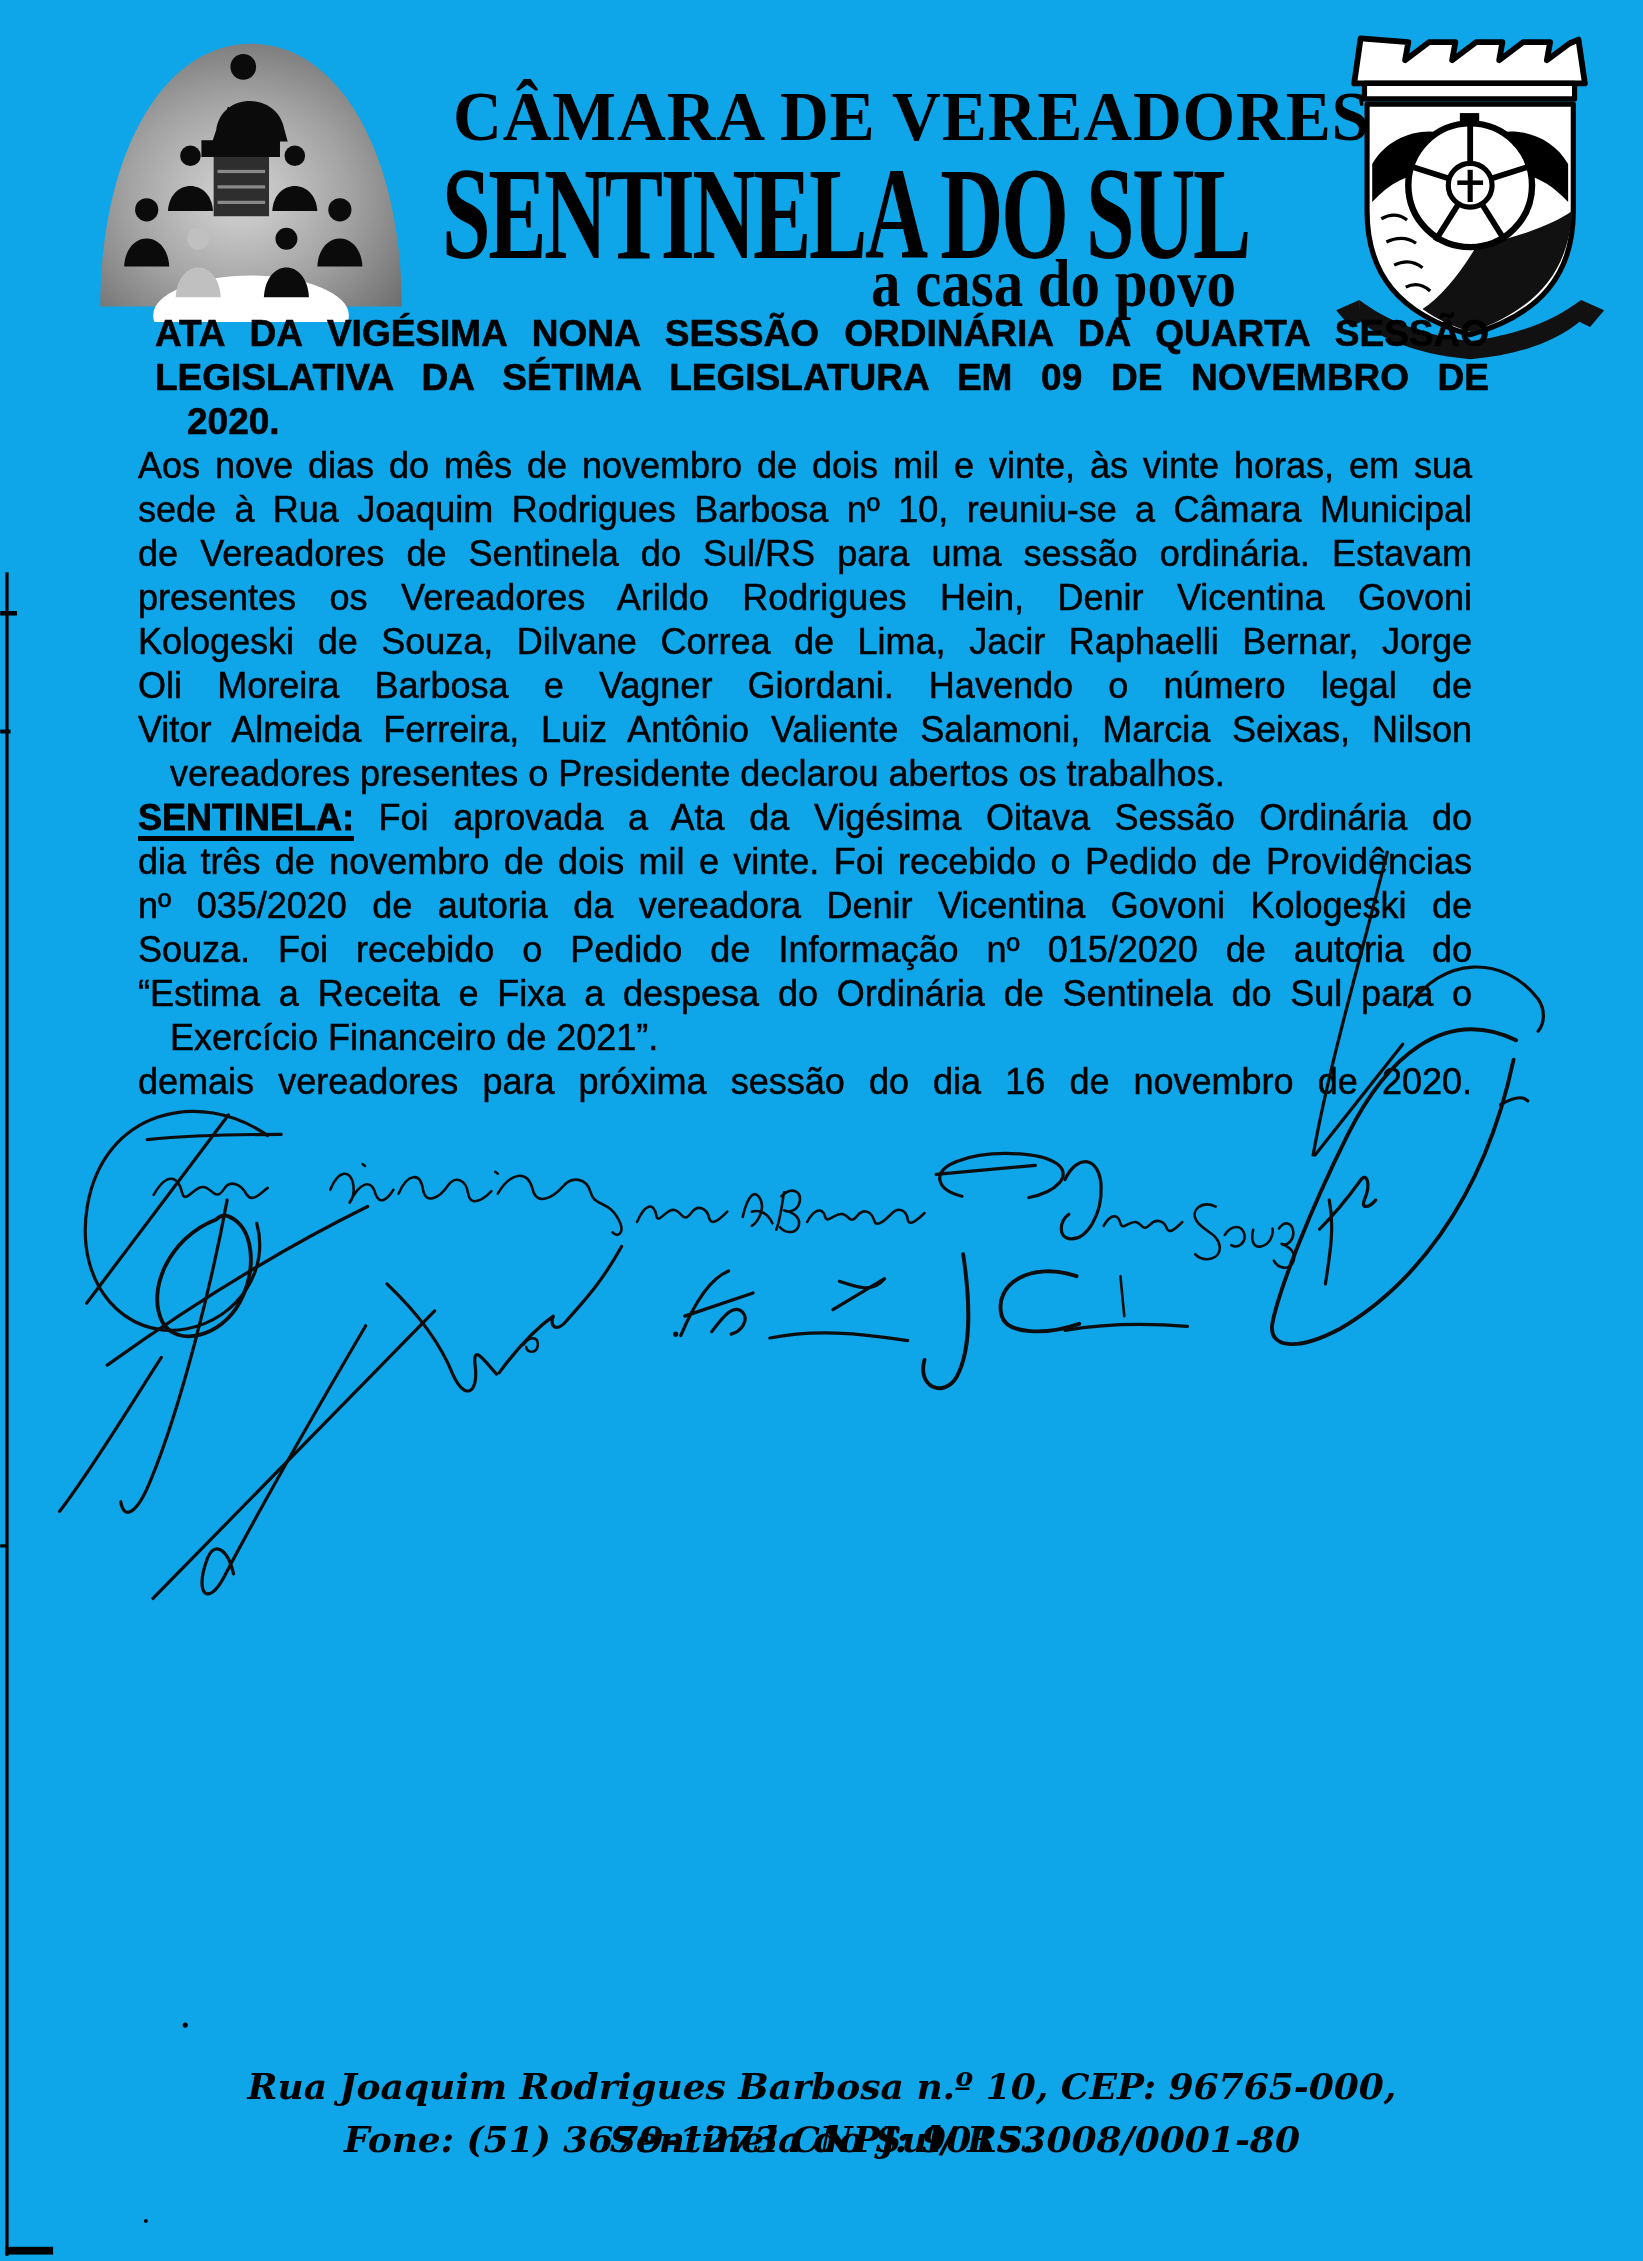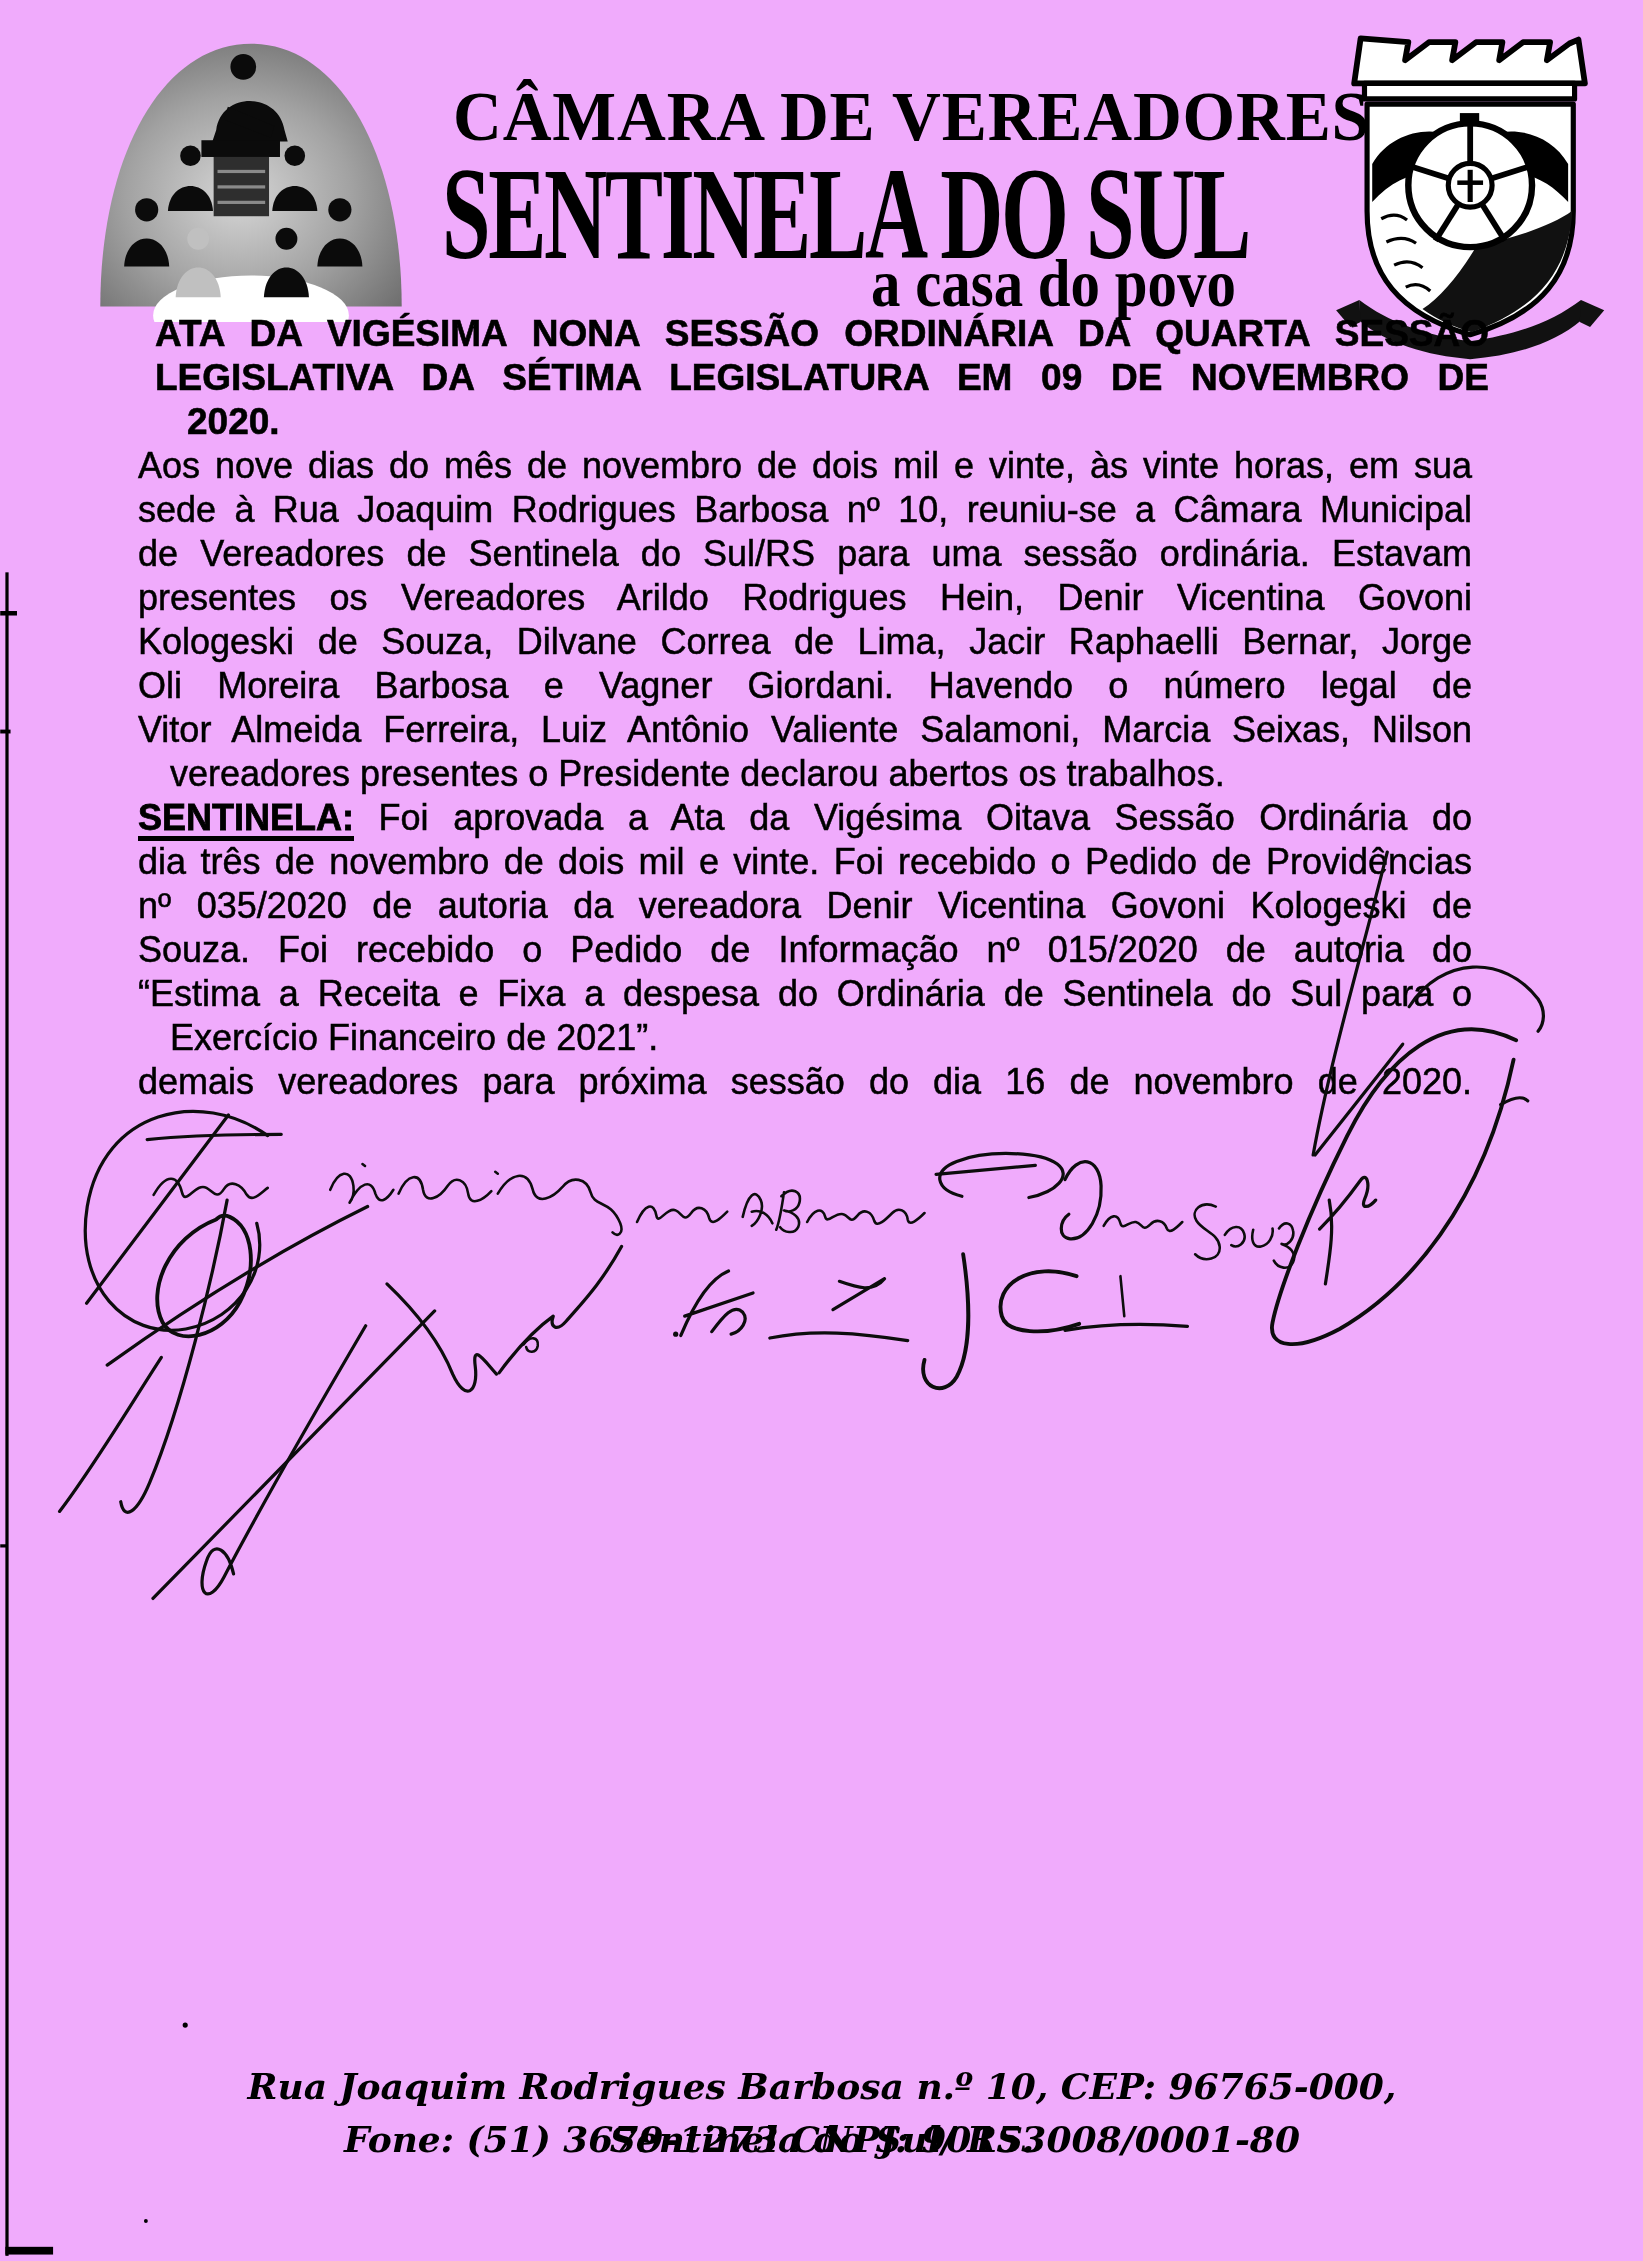--- a/index.html
+++ b/index.html
@@ -1,16 +1,16 @@
 <!DOCTYPE html>
 <html style="font-size:10.3px"><head>
 <meta charset="utf-8">
 <style>
   html,body{margin:0;padding:0;background:#ffffff;}
-  #page{position:relative;width:1644px;height:2261px;background:#f0abfc;overflow:hidden;
+  #page{position:relative;width:1644px;height:2261px;background:#0ea5e9;overflow:hidden;
         font-family:"Liberation Sans",sans-serif;color:#000;}
   
   .hdr-line{position:absolute;white-space:nowrap;font-family:"Liberation Serif",serif;
             font-weight:700;transform-origin:left top;}
   #hdr1{left:453px;top:76px;font-size:49px;letter-spacing:0.6px;transform:scale(1.38,1.42);}
   #hdr2{left:442px;top:138px;font-size:95px;letter-spacing:-2.6px;transform:scale(0.92,1.38);}
   #hdr3{left:871px;top:244px;font-size:62px;transform:scale(0.95,1.10);}
   #logo-left{position:absolute;left:90px;top:19.3px;}
   #coat{position:absolute;left:1327px;top:19.3px;}
   

